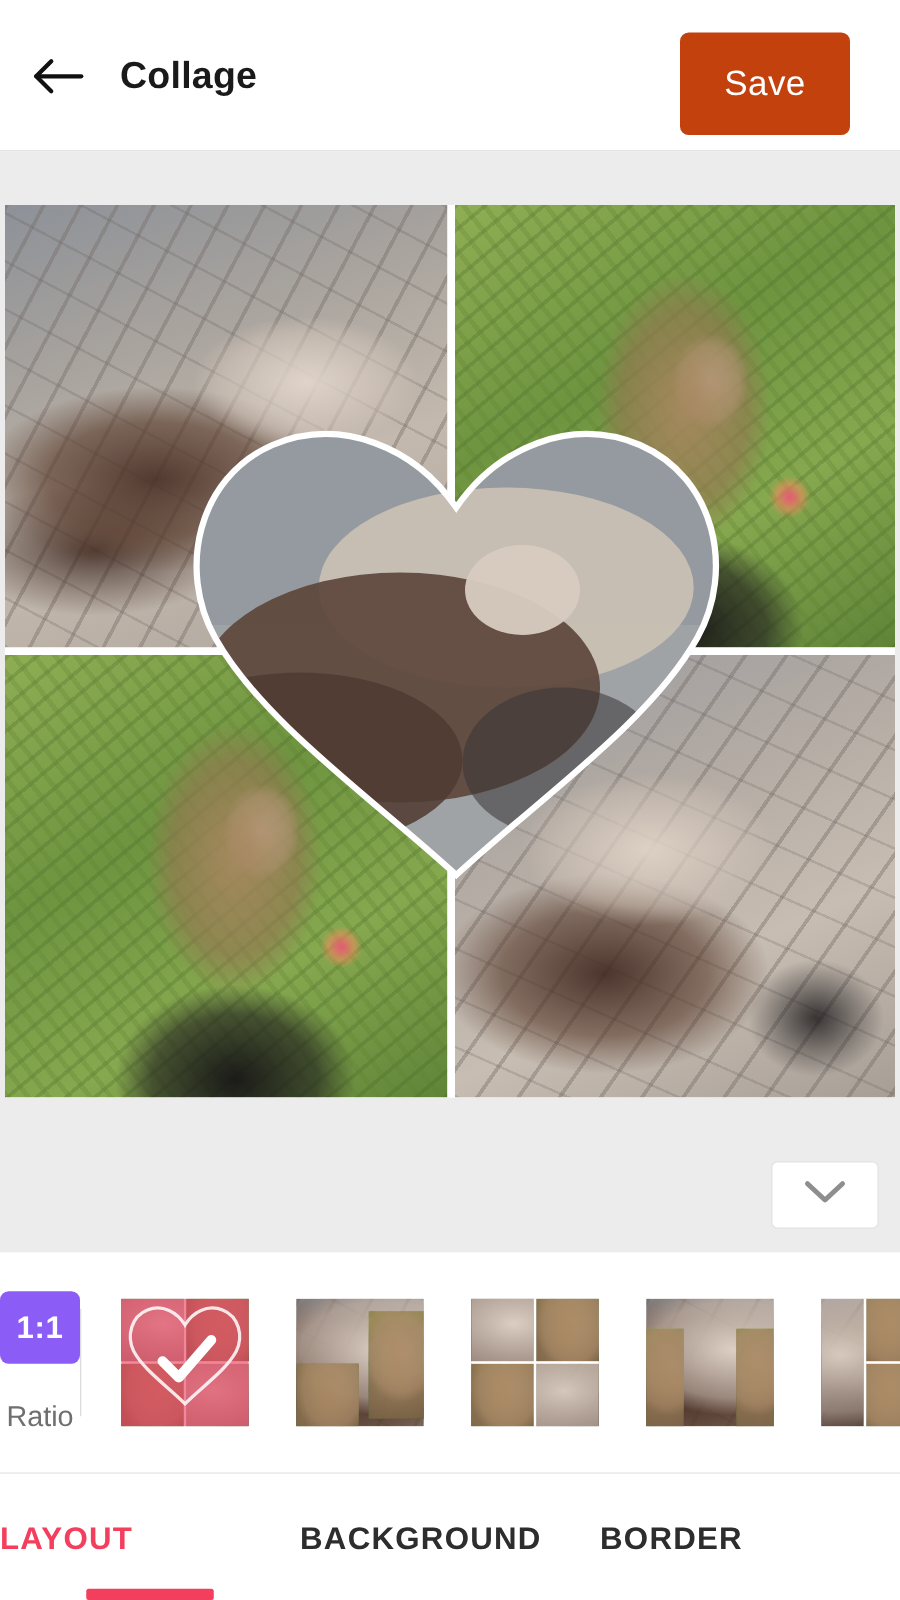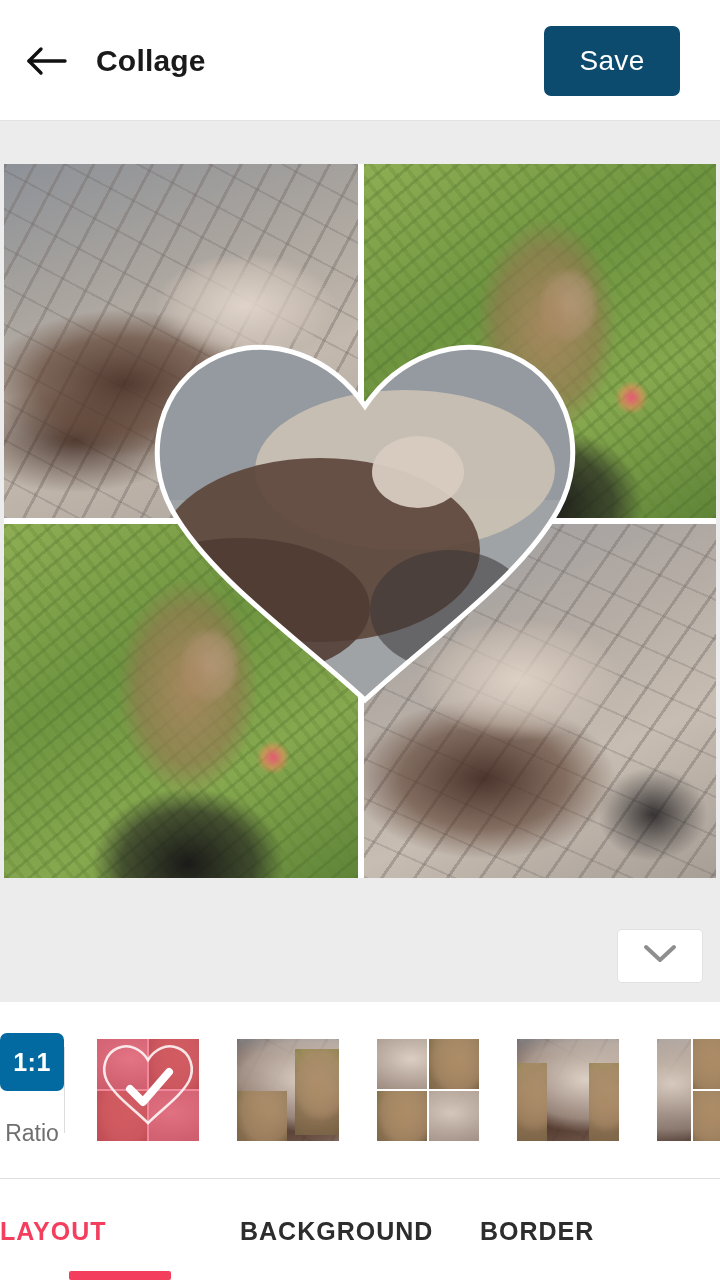--- a/index.html
+++ b/index.html
@@ -21,22 +21,22 @@
     width:92px; height:121px; display:flex; align-items:center; justify-content:center;
     cursor:pointer;
   }
   .back-btn svg { display:block; }
   .title {
     font-size:30px; font-weight:bold; color:#1a1a1a; letter-spacing:.2px;
     margin-left:4px; white-space:nowrap;
   }
   .save-btn {
     position:absolute; right:40px; top:26px;
-    width:136px; height:70px; border-radius:7px;
-    background:#0c4a6e; color:#ffffff;
+    width:136px; height:82px; border-radius:7px;
+    background:#c2410c; color:#ffffff;
     display:flex; align-items:center; justify-content:center;
     font-size:28px; letter-spacing:.3px; cursor:pointer; border:none;
     font-family:"Liberation Sans", sans-serif;
   }
   .header-sep {
     position:absolute; left:0; top:120px; width:720px; height:1px; background:#e2e2e2;
   }
 
   
   .stage {
@@ -119,21 +119,21 @@
     box-shadow:0 0 0 1px rgba(0,0,0,.04);
   }
 
   
   .strip {
     position:absolute; left:0; top:1002px; width:720px; height:176px;
     background:#ffffff; display:flex; align-items:center; overflow:hidden;
   }
   .ratio-box { width:122px; display:flex; flex-direction:column; align-items:center; cursor:pointer; }
   .ratio-chip {
-    width:64px; height:58px; border-radius:7px; background:#0369a1;
+    width:64px; height:58px; border-radius:7px; background:#8b5cf6;
     display:flex; align-items:center; justify-content:center;
     color:#ffffff; font-size:25px; font-weight:bold; letter-spacing:.5px;
   }
   .ratio-label { margin-top:29px; font-size:23px; color:#6f6f6f; }
   .strip-sep { width:1px; height:86px; background:#dcdcdc; flex:0 0 1px; }
 
   .thumbs { display:flex; align-items:center; padding-left:32px; gap:38px; }
   .thumb {
     position:relative; width:102px; height:102px; flex:0 0 102px;
     overflow:hidden; cursor:pointer; background:#d7d2cc;

